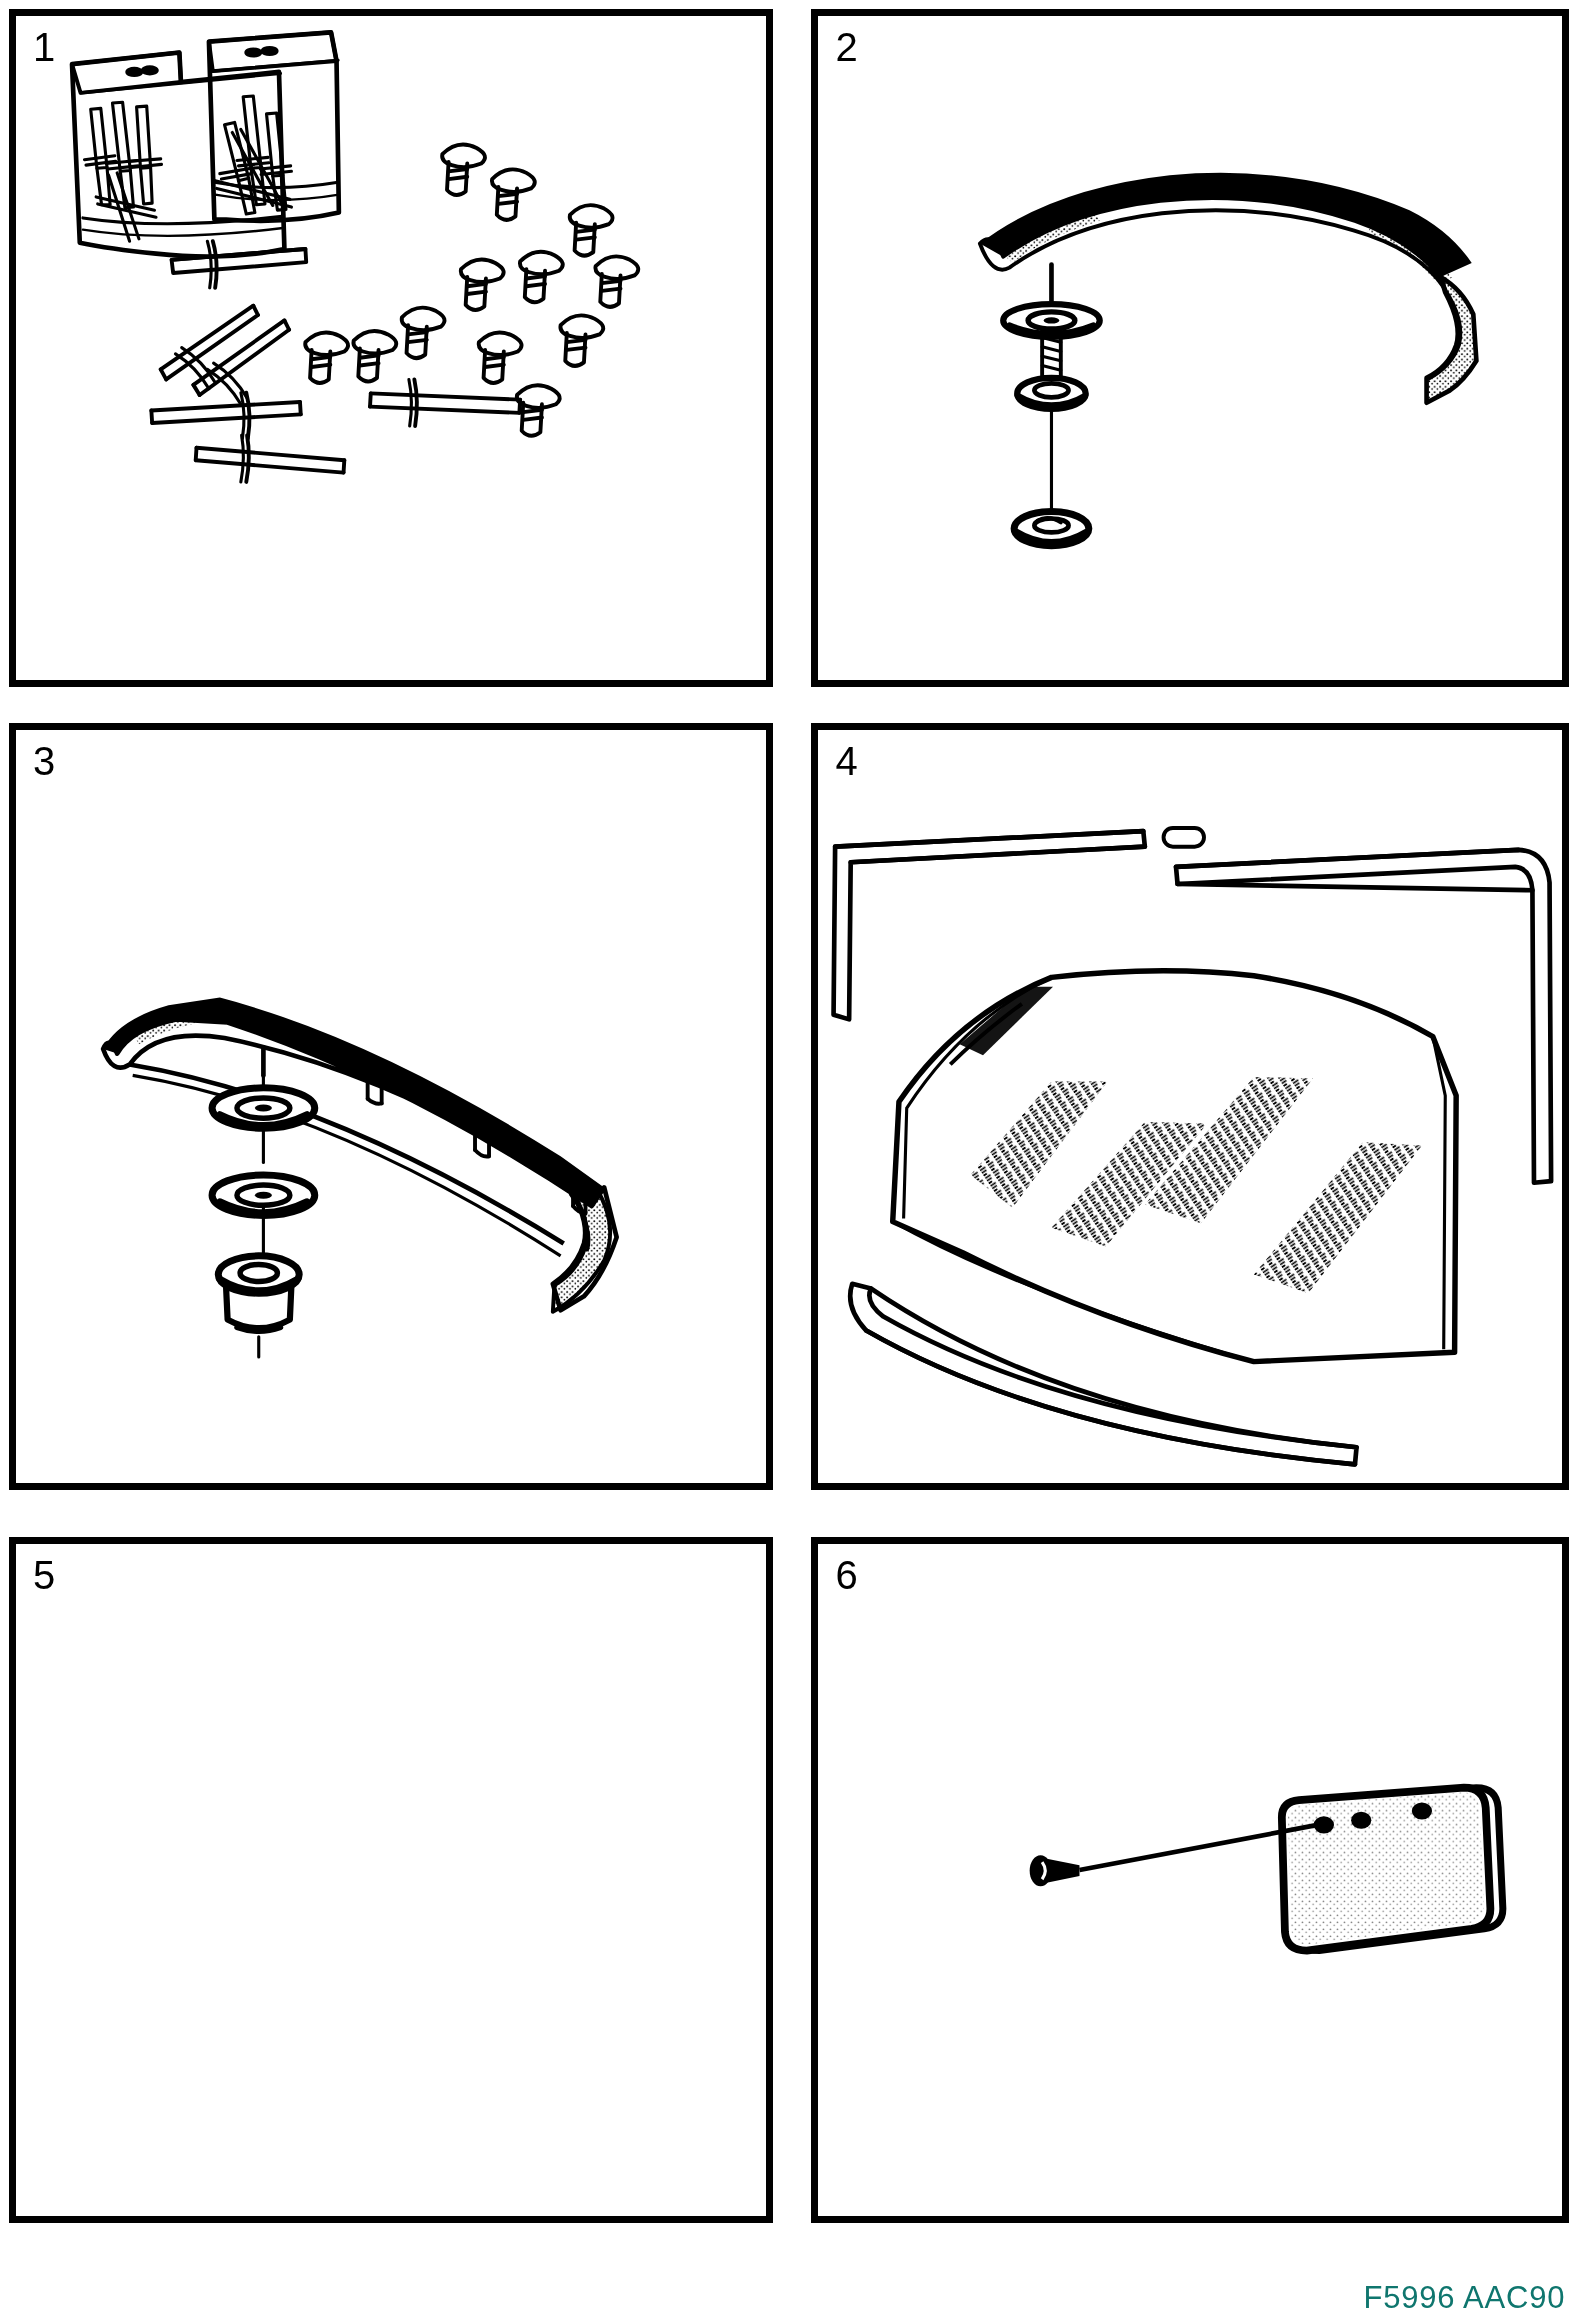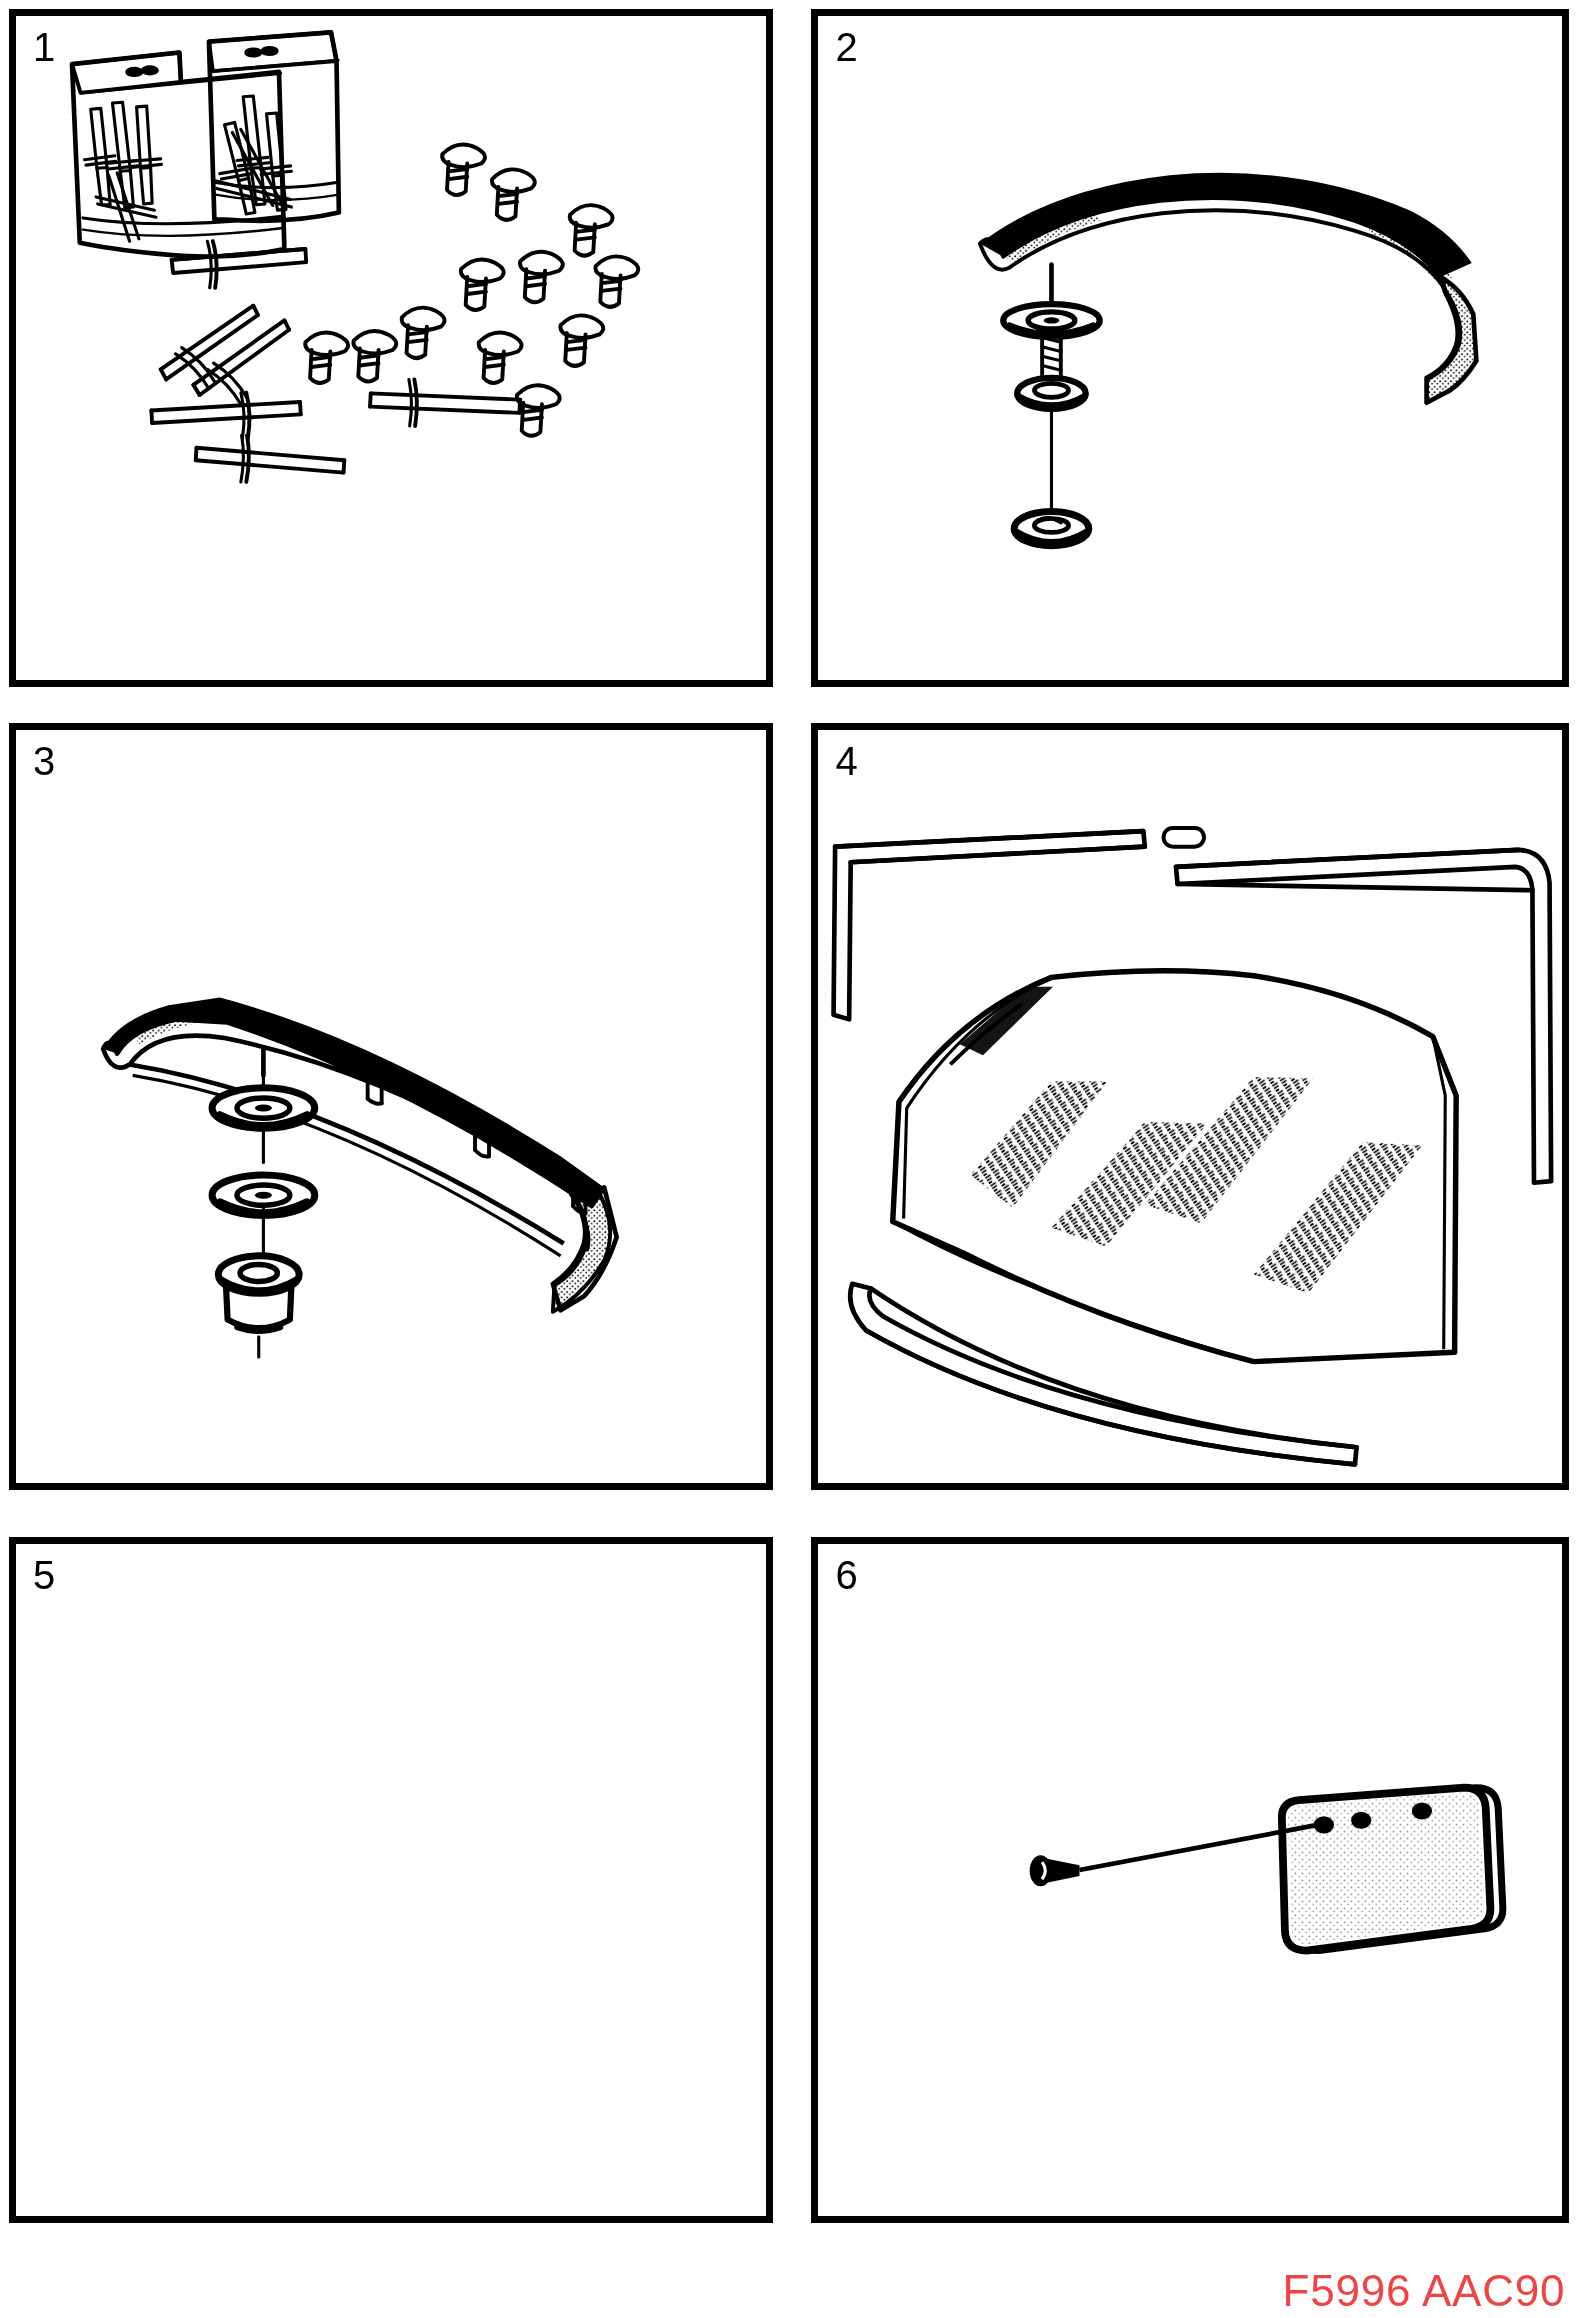--- a/index.html
+++ b/index.html
@@ -50,23 +50,23 @@
     display: block;
     width: 100%;
     height: 100%;
   }
 
   #figure-caption {
     position: absolute;
     right: 12.7px;
     bottom: 3.2px;
     font-family: "Liberation Sans", sans-serif;
-    font-size: 44px;
+    font-size: 31px;
     font-weight: 400;
-    color: #ef4444;
+    color: #0f766e;
     letter-spacing: 0.8px;
     white-space: nowrap;
     user-select: none;
   }
 </style>
 </head>
 <body>
 
 <div id="sheet">
 

